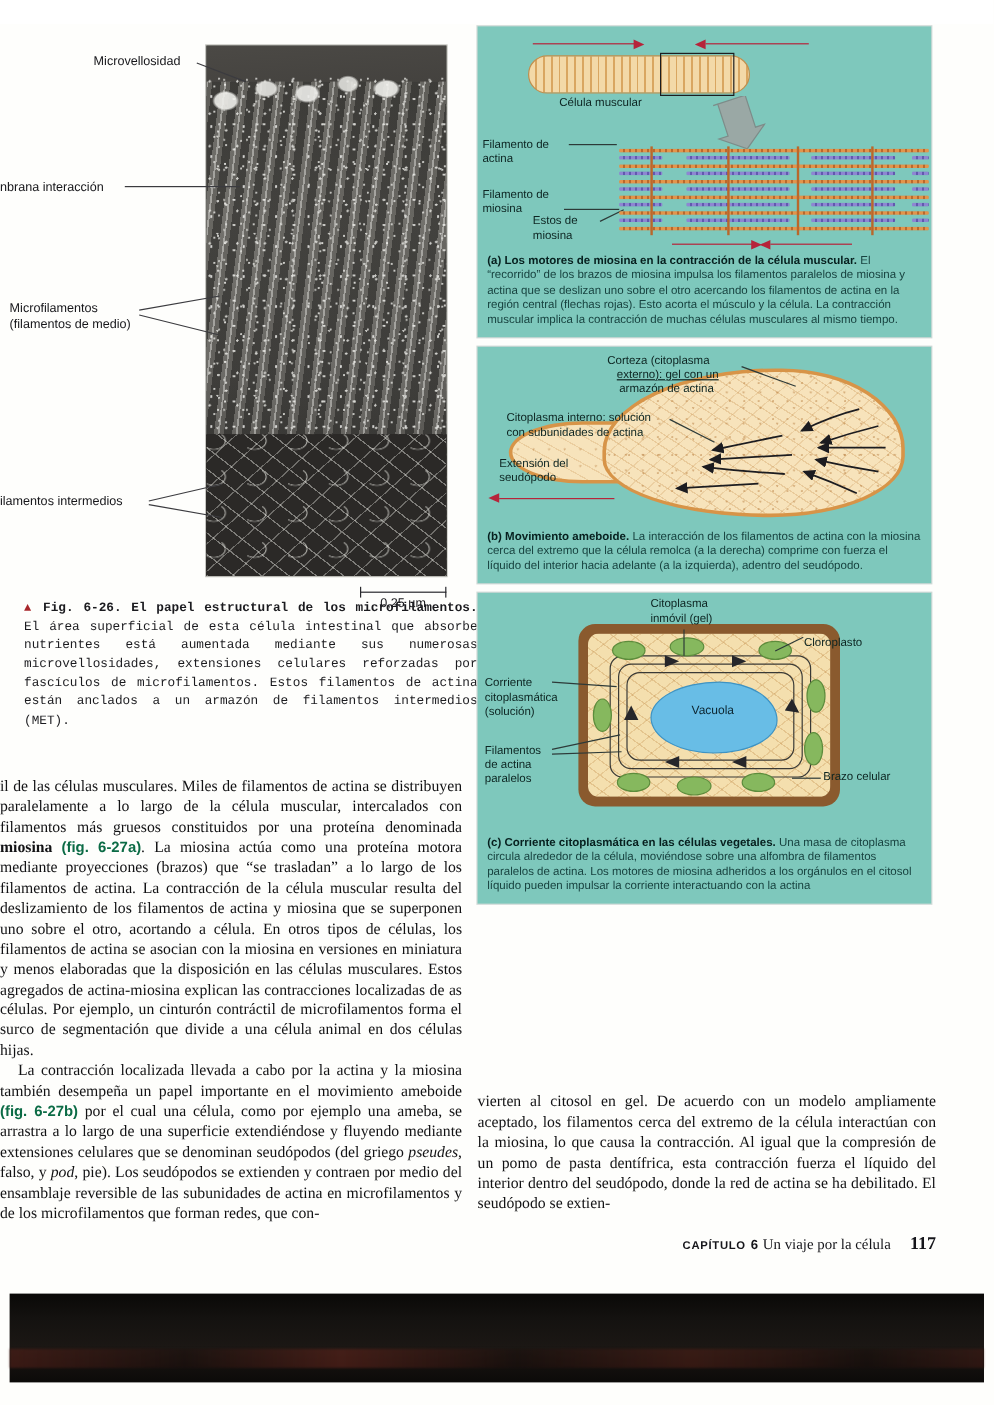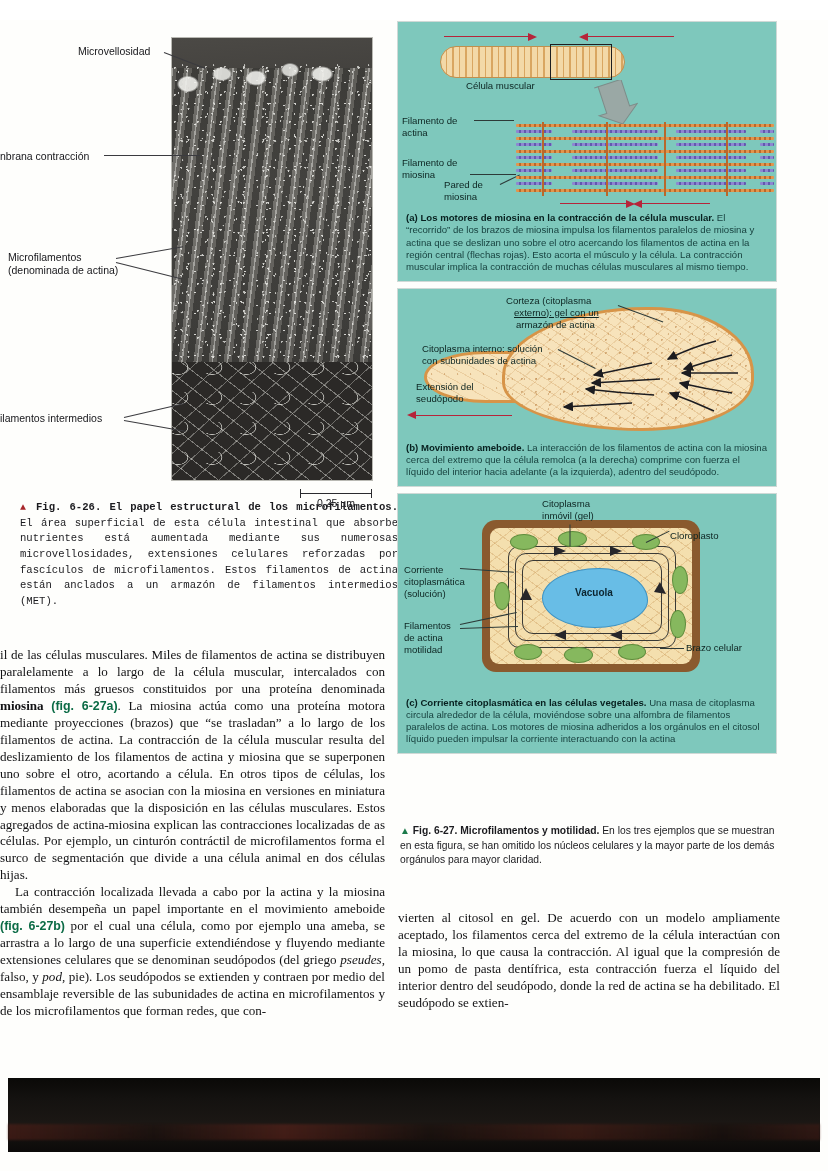--- a/index.html
+++ b/index.html
@@ -216,21 +216,21 @@
       repeating-linear-gradient(36deg, rgba(190,134,66,.30) 0 1px, transparent 1px 10px),
       repeating-linear-gradient(-38deg, rgba(190,134,66,.26) 0 1px, transparent 1px 12px);
   }
   #plantcell .vac{
     position:absolute;left:60px;top:48px;width:104px;height:58px;
     background:#68bde6;border:1.6px solid #3d93c4;
     border-radius:54% 46% 50% 50% / 50% 54% 46% 50%;
   }
   #plantcell .vactext{
     position:absolute;left:60px;top:67px;width:104px;text-align:center;
-    font-family:"Liberation Sans",sans-serif;font-size:10px;color:#0c2530;font-weight:bold;
+    font-family:"Liberation Sans",sans-serif;font-size:10px;color:#0c2530;
   }
   .chloro{
     position:absolute;background:#86b85e;border:1.1px solid #5d8c3c;
     border-radius:50%;
   }
   .streamring{
     position:absolute;border:1.1px solid #3a3a36;border-radius:11px;
     background:transparent;
   }
 
@@ -290,25 +290,25 @@
         <div class="mg-top"></div>
         <div class="mg-villi"></div>
         <div class="mg-caps"></div>
         <div class="mg-speck"></div>
         <div class="mg-net"></div>
       </div>
 
       <div class="mg-label" style="left:78px;top:23px;">Microvellosidad</div>
       <div class="leader" style="left:164px;top:30px;width:44px;transform:rotate(21deg);"></div>
 
-      <div class="mg-label" style="left:0px;top:128px;">nbrana contracción</div>
+      <div class="mg-label" style="left:0px;top:128px;">nbrana interacción</div>
       <div class="leader" style="left:104px;top:133px;width:96px;"></div>
 
       <div class="mg-label" style="left:8px;top:229px;">Microfilamentos</div>
-      <div class="mg-label" style="left:8px;top:242px;">(denominada de actina)</div>
+      <div class="mg-label" style="left:8px;top:242px;">(filamentos de medio)</div>
       <div class="leader" style="left:116px;top:236px;width:68px;transform:rotate(-10deg);"></div>
       <div class="leader" style="left:116px;top:240px;width:68px;transform:rotate(14deg);"></div>
 
       <div class="mg-label" style="left:0px;top:390px;">ilamentos intermedios</div>
       <div class="leader" style="left:124px;top:395px;width:62px;transform:rotate(-13deg);"></div>
       <div class="leader" style="left:124px;top:398px;width:62px;transform:rotate(10deg);"></div>
 
       <div id="scalebar">
         <div class="sb-line"></div>
         <div class="sb-cap l"></div>
@@ -349,21 +349,21 @@
         </svg>
 
         <div class="artlabel" style="left:4px;top:93px;">Filamento de</div>
         <div class="artlabel" style="left:4px;top:105px;">actina</div>
         <div class="aleader" style="left:76px;top:98px;width:40px;"></div>
 
         <div class="artlabel" style="left:4px;top:135px;">Filamento de</div>
         <div class="artlabel" style="left:4px;top:147px;">miosina</div>
         <div class="aleader" style="left:72px;top:152px;width:46px;"></div>
 
-        <div class="artlabel" style="left:46px;top:157px;">Pared de</div>
+        <div class="artlabel" style="left:46px;top:157px;">Estos de</div>
         <div class="artlabel" style="left:46px;top:169px;">miosina</div>
         <div class="aleader" style="left:102px;top:162px;width:22px;transform:rotate(-26deg);"></div>
 
         <div class="sarc">
           <div class="act" style="left:0;top:2px;width:258px;"></div>
           <div class="act" style="left:0;top:15px;width:258px;"></div>
           <div class="act" style="left:0;top:28px;width:258px;"></div>
           <div class="act" style="left:0;top:41px;width:258px;"></div>
           <div class="act" style="left:0;top:54px;width:258px;"></div>
           <div class="act" style="left:0;top:67px;width:258px;"></div>
@@ -501,41 +501,42 @@
         <div class="artlabel" style="left:272px;top:36px;">Cloroplasto</div>
         <div class="aleader" style="left:248px;top:48px;width:26px;transform:rotate(-26deg);"></div>
 
         <div class="artlabel" style="left:6px;top:70px;">Corriente</div>
         <div class="artlabel" style="left:6px;top:82px;">citoplasmática</div>
         <div class="artlabel" style="left:6px;top:94px;">(solución)</div>
         <div class="aleader" style="left:62px;top:74px;width:54px;transform:rotate(4deg);"></div>
 
         <div class="artlabel" style="left:6px;top:126px;">Filamentos</div>
         <div class="artlabel" style="left:6px;top:138px;">de actina</div>
-        <div class="artlabel" style="left:6px;top:150px;">motilidad</div>
+        <div class="artlabel" style="left:6px;top:150px;">paralelos</div>
         <div class="aleader" style="left:62px;top:130px;width:58px;transform:rotate(-12deg);"></div>
         <div class="aleader" style="left:62px;top:134px;width:58px;transform:rotate(-2deg);"></div>
 
         <div class="artlabel" style="left:288px;top:148px;">Brazo celular</div>
         <div class="aleader" style="left:262px;top:154px;width:24px;"></div>
       </div>
 
       <div class="panel-cap">
         <span class="hdr">(c)</span>
         <span class="hdr">Corriente citoplasmática en las células vegetales.</span><span class="body"> Una masa de citoplasma circula alrededor de la célula, moviéndose sobre una alfombra de filamentos paralelos de actina. Los motores de miosina adheridos a los orgánulos en el citosol líquido pueden impulsar la corriente interactuando con la actina</span>
       </div>
     </div>
   </div>
 
-  <div id="cap627">
-    <span class="tri">▲</span>
-    <b>Fig. 6-27.</b>
-    <b>Microfilamentos y motilidad.</b><span> En los tres ejemplos que se muestran en esta figura, se han omitido los núcleos celulares y la mayor parte de los demás orgánulos para mayor claridad.</span>
-  </div>
 
   <div id="right-body">
     <p>vierten al citosol en gel. De acuerdo con un modelo ampliamente aceptado, los filamentos cerca del extremo de la célula interactúan con la miosina, lo que causa la contracción. Al igual que la compresión de un pomo de pasta dentífrica, esta contracción fuerza el líquido del interior dentro del seudópodo, donde la red de actina se ha debilitado. El seudópodo se extien-</p>
   </div>
 
+  <div id="footer">
+    <span class="chap">CAPÍTULO</span>
+    <span class="chapnum">6</span>
+    <span class="title">Un viaje por la célula</span>
+    <span class="pageno">117</span>
+  </div>
 
   <div id="page-edge-top"></div>
   <div id="scan-band"></div>
 </div>
 
 </body></html>

